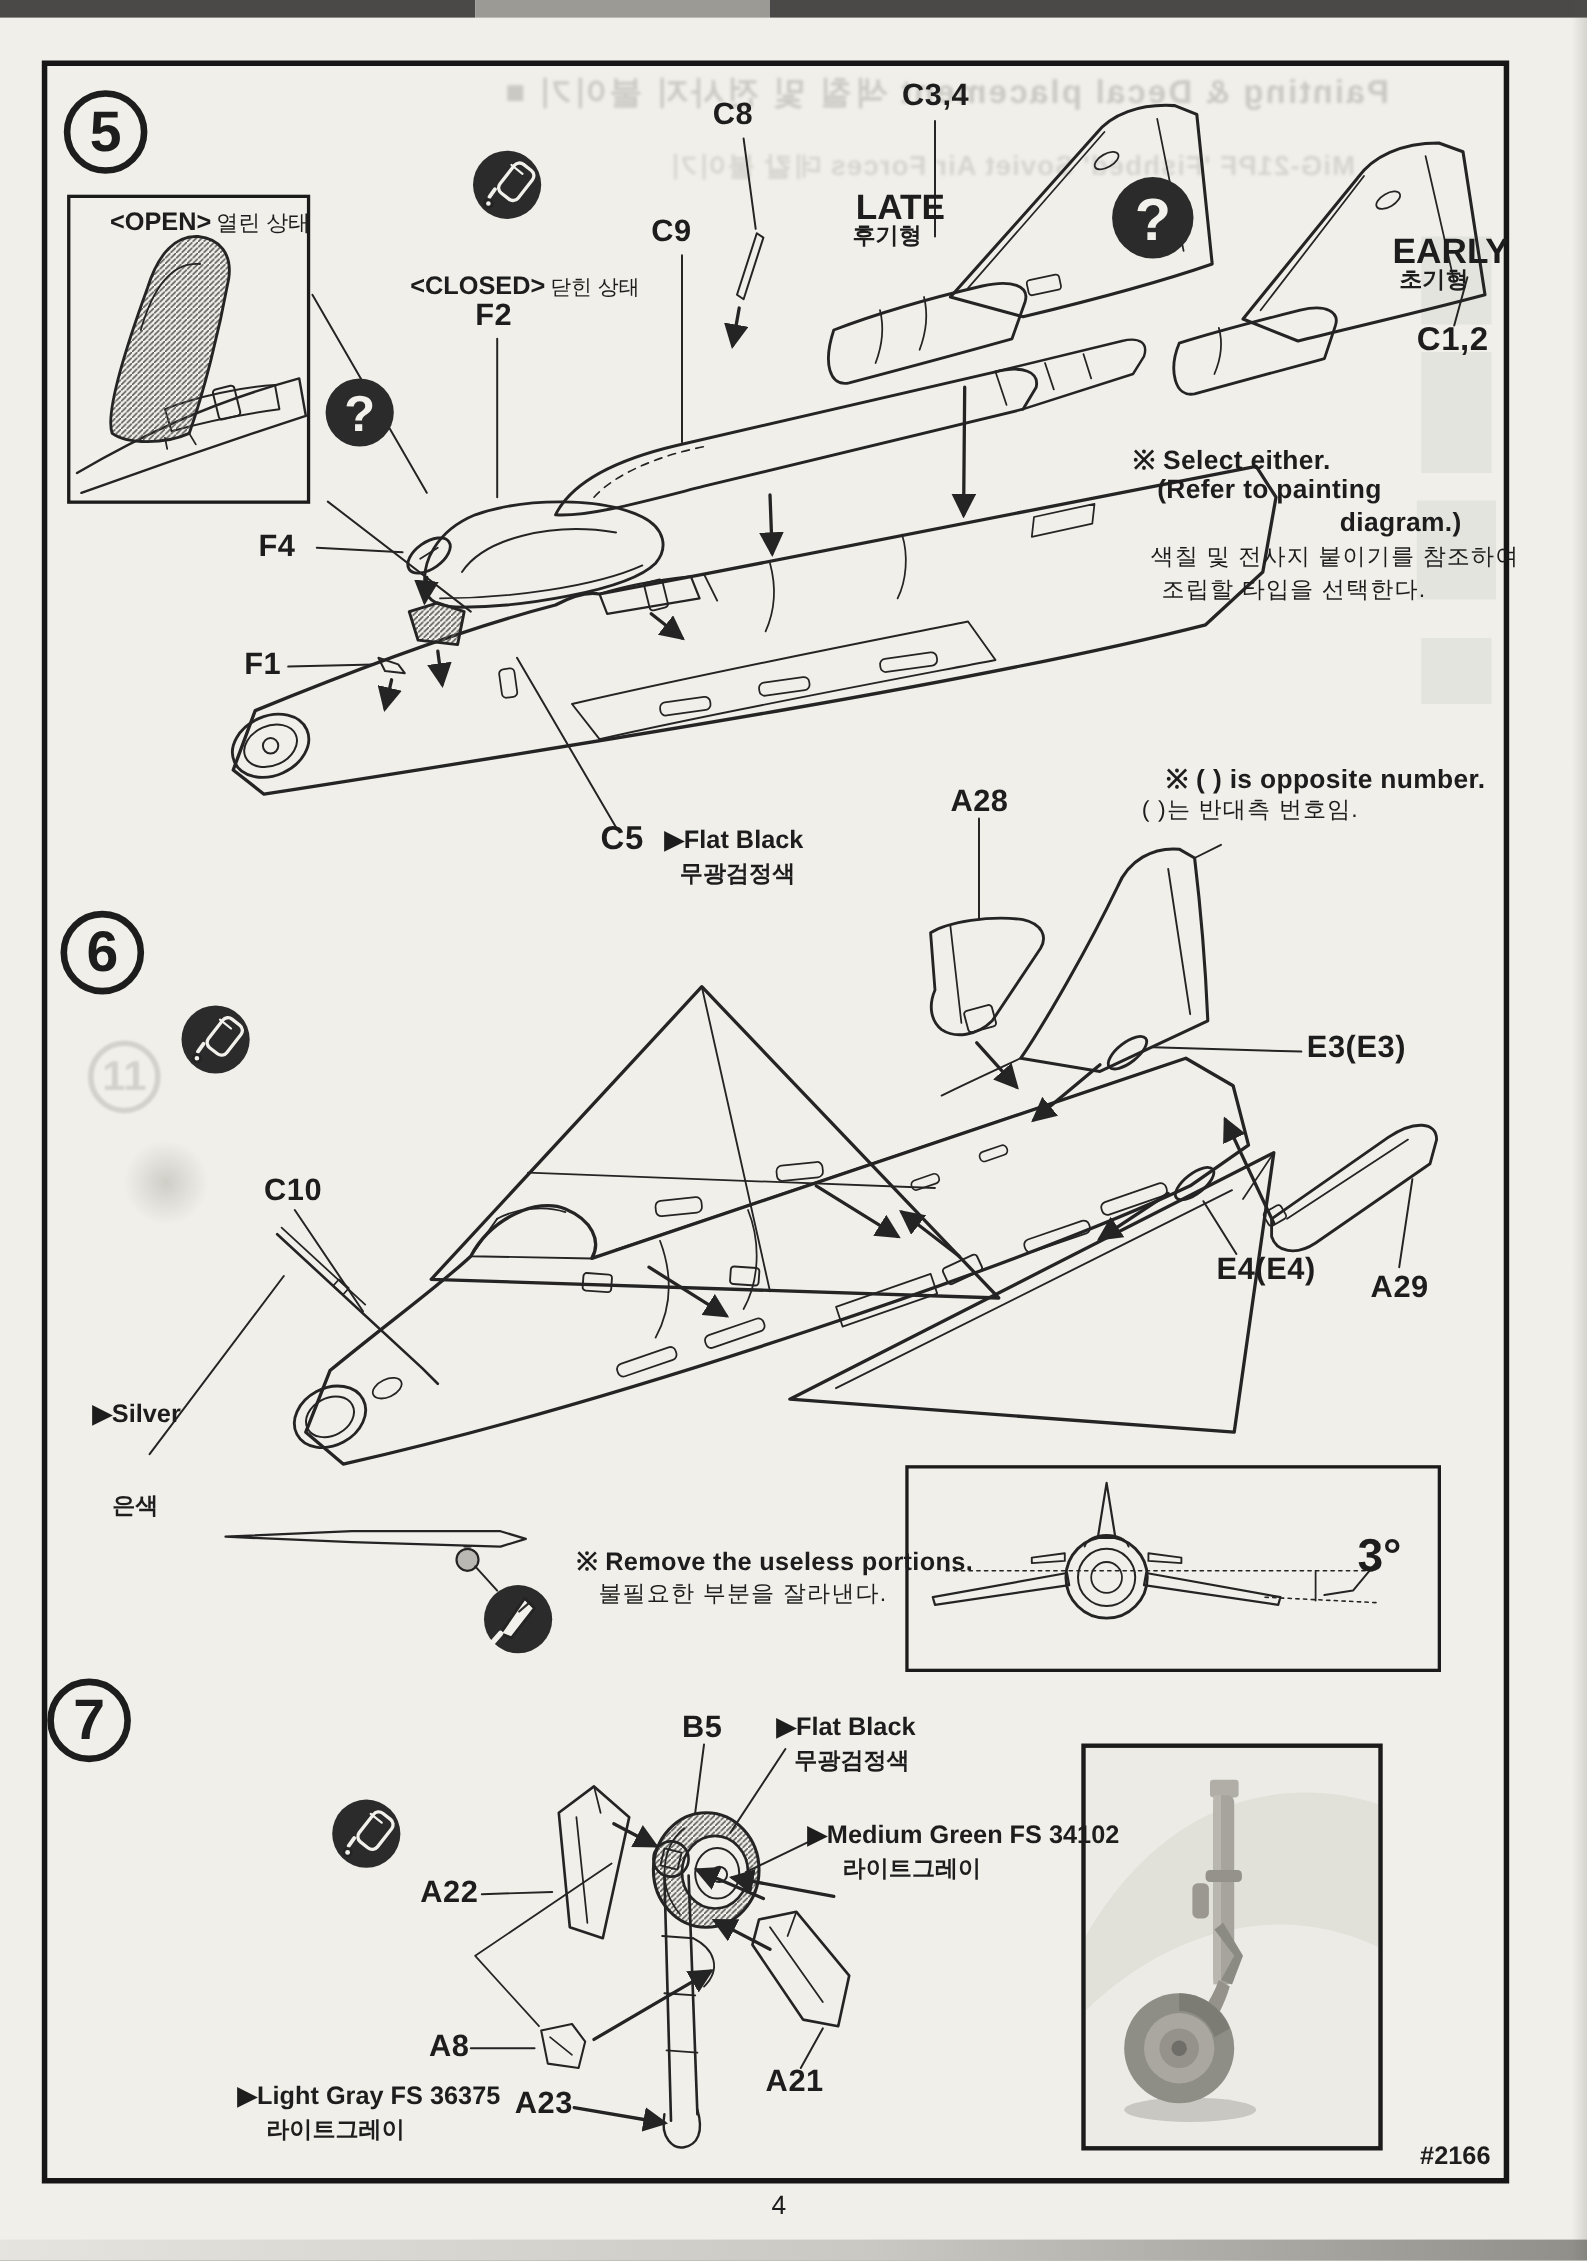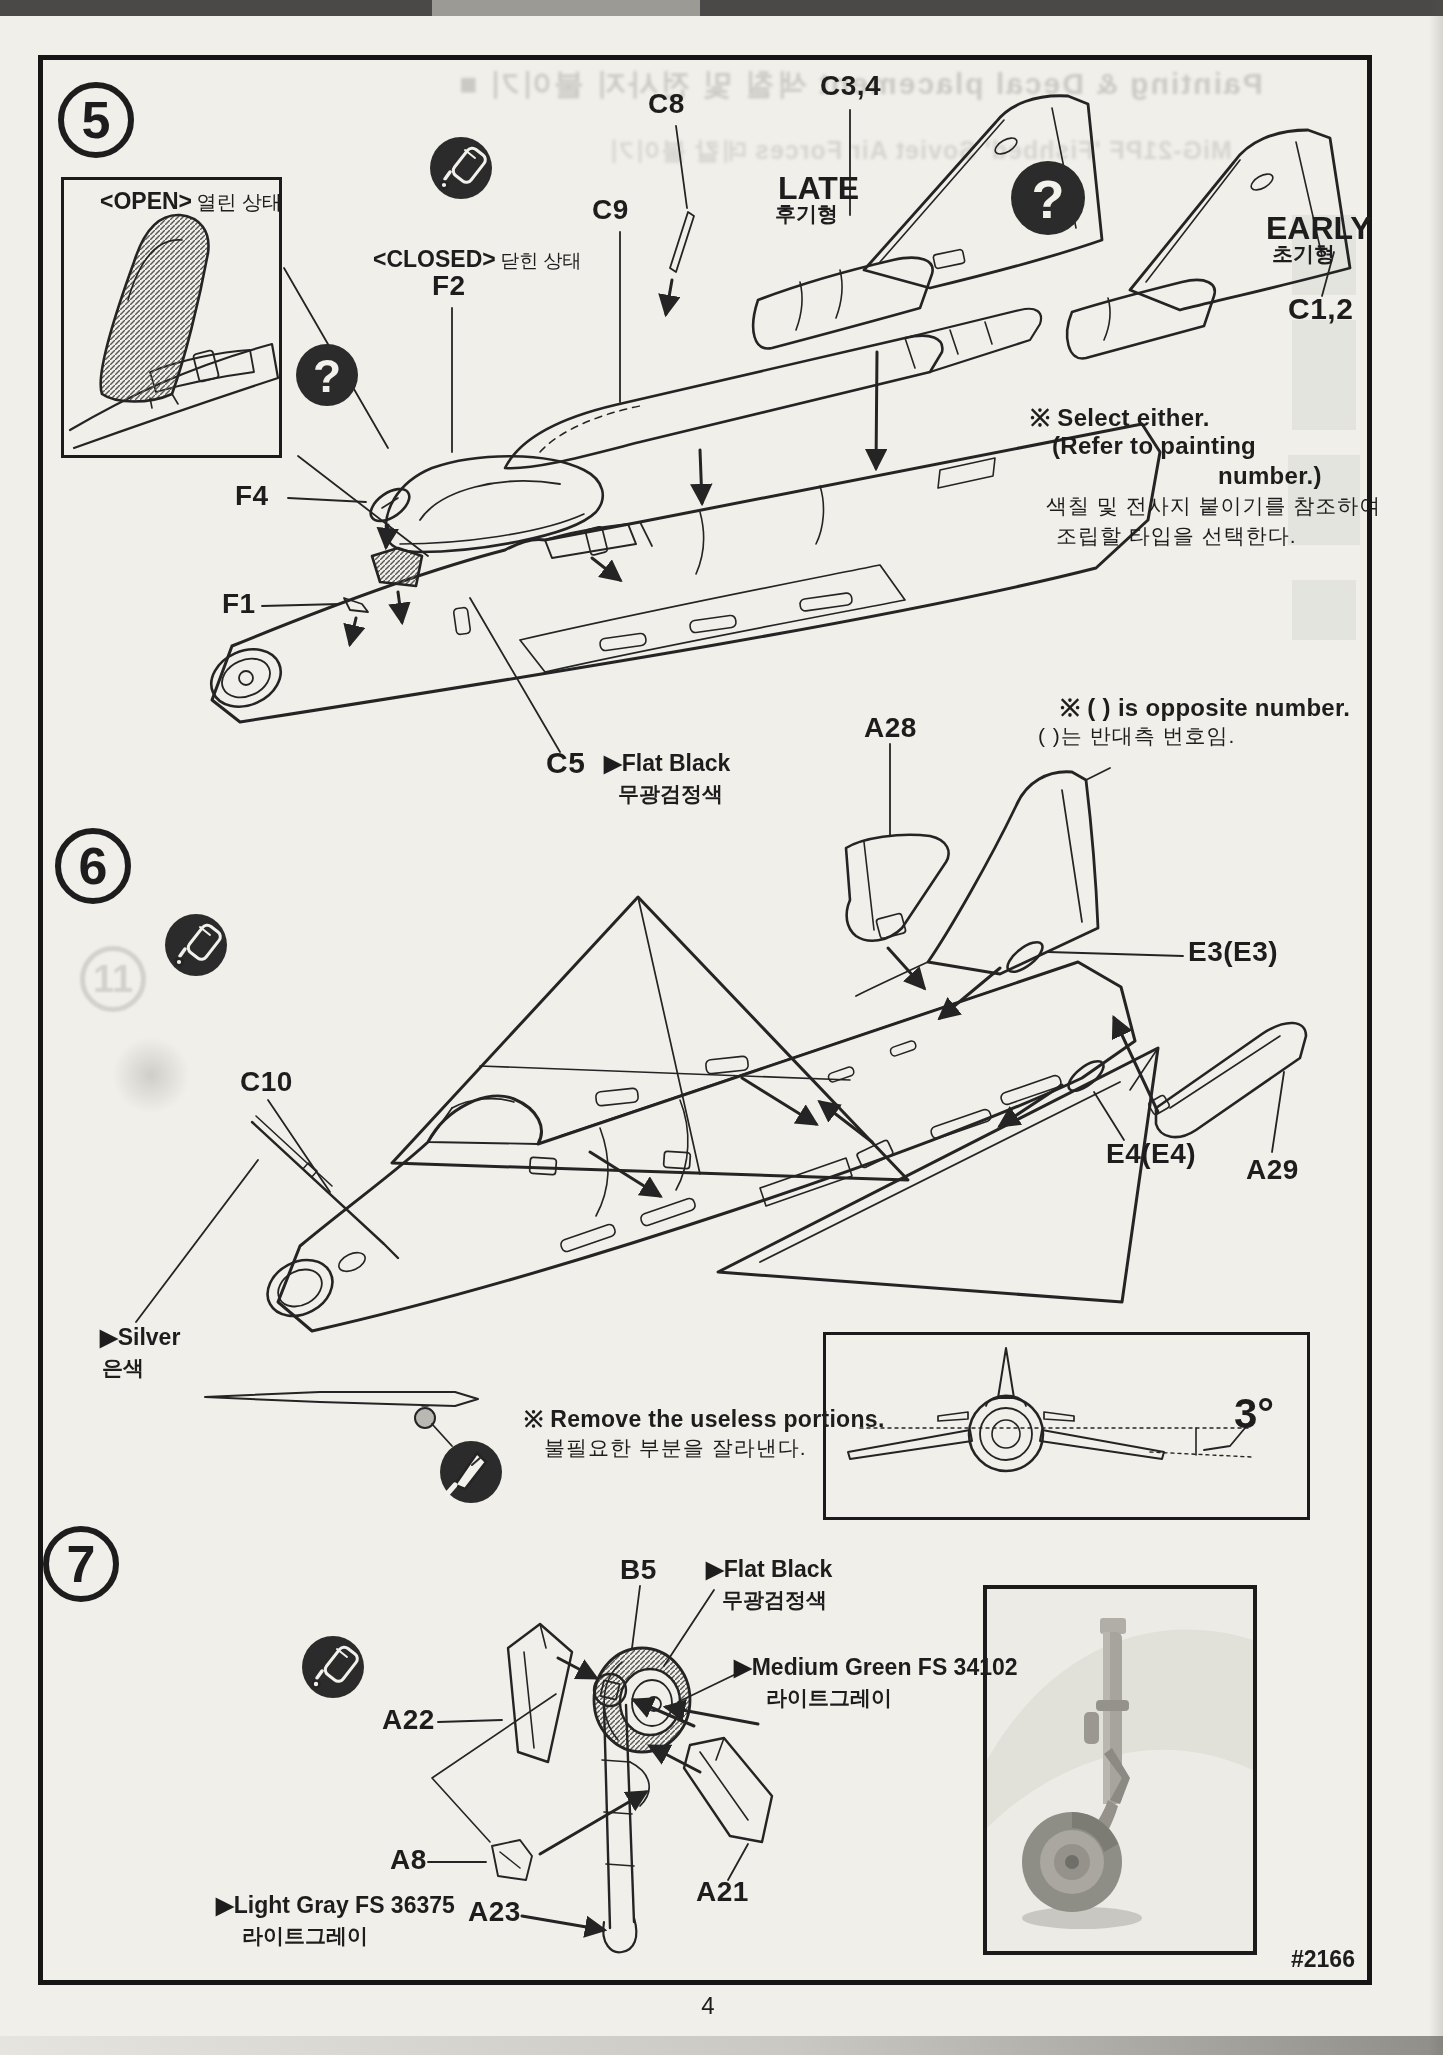--- a/index.html
+++ b/index.html
@@ -427,32 +427,32 @@
   <div class="type-label" style="left:1266px;top:210px;">EARLY</div>
   <div class="klabel" style="left:1272px;top:240px;">초기형</div>
   <div class="plabel big" style="left:1288px;top:292px;">C1,2</div>
   <div class="plabel" style="left:235px;top:480px;">F4</div>
   <div class="plabel" style="left:222px;top:588px;">F1</div>
   <div class="plabel big" style="left:546px;top:746px;">C5</div>
   <div class="paint" style="left:604px;top:750px;">▶Flat Black</div>
   <div class="klabel" style="left:618px;top:780px;">무광검정색</div>
   <div class="note" style="left:1030px;top:400px;">※ Select either.</div>
   <div class="note" style="left:1052px;top:432px;">(Refer to painting</div>
-  <div class="note" style="left:1218px;top:462px;">number.)</div>
+  <div class="note" style="left:1218px;top:462px;">diagram.)</div>
   <div class="note-ko" style="left:1046px;top:492px;">색칠 및 전사지 붙이기를 참조하여</div>
   <div class="note-ko" style="left:1056px;top:522px;text-align:center;">조립할 타입을 선택한다.</div>
   <div class="note" style="left:1026px;top:690px;margin-left:34px;">※ ( ) is opposite number.</div>
   <div class="note-ko" style="left:1038px;top:722px;">( )는 반대측 번호임.</div>
 
   <div class="plabel" style="left:864px;top:712px;">A28</div>
   <div class="plabel" style="left:1188px;top:936px;">E3(E3)</div>
   <div class="plabel" style="left:1106px;top:1138px;">E4(E4)</div>
   <div class="plabel" style="left:1246px;top:1154px;">A29</div>
   <div class="plabel" style="left:240px;top:1066px;">C10</div>
-  <div class="paint" style="left:84px;top:1324px;margin-left:16px;">▶Silver</div>
+  <div class="paint" style="left:84px;top:1272px;">▶Silver</div>
   <div class="klabel" style="left:102px;top:1354px;">은색</div>
   <div class="note" style="left:524px;top:1402px;font-size:23px;">※ Remove the useless portions.</div>
   <div class="note-ko" style="left:544px;top:1434px;">불필요한 부분을 잘라낸다.</div>
   <div class="angle-label">3°</div>
 
   <div class="plabel" style="left:620px;top:1554px;">B5</div>
   <div class="paint" style="left:706px;top:1556px;">▶Flat Black</div>
   <div class="klabel" style="left:722px;top:1586px;">무광검정색</div>
   <div class="paint" style="left:734px;top:1654px;">▶Medium Green FS 34102</div>
   <div class="klabel" style="left:766px;top:1684px;">라이트그레이</div>

